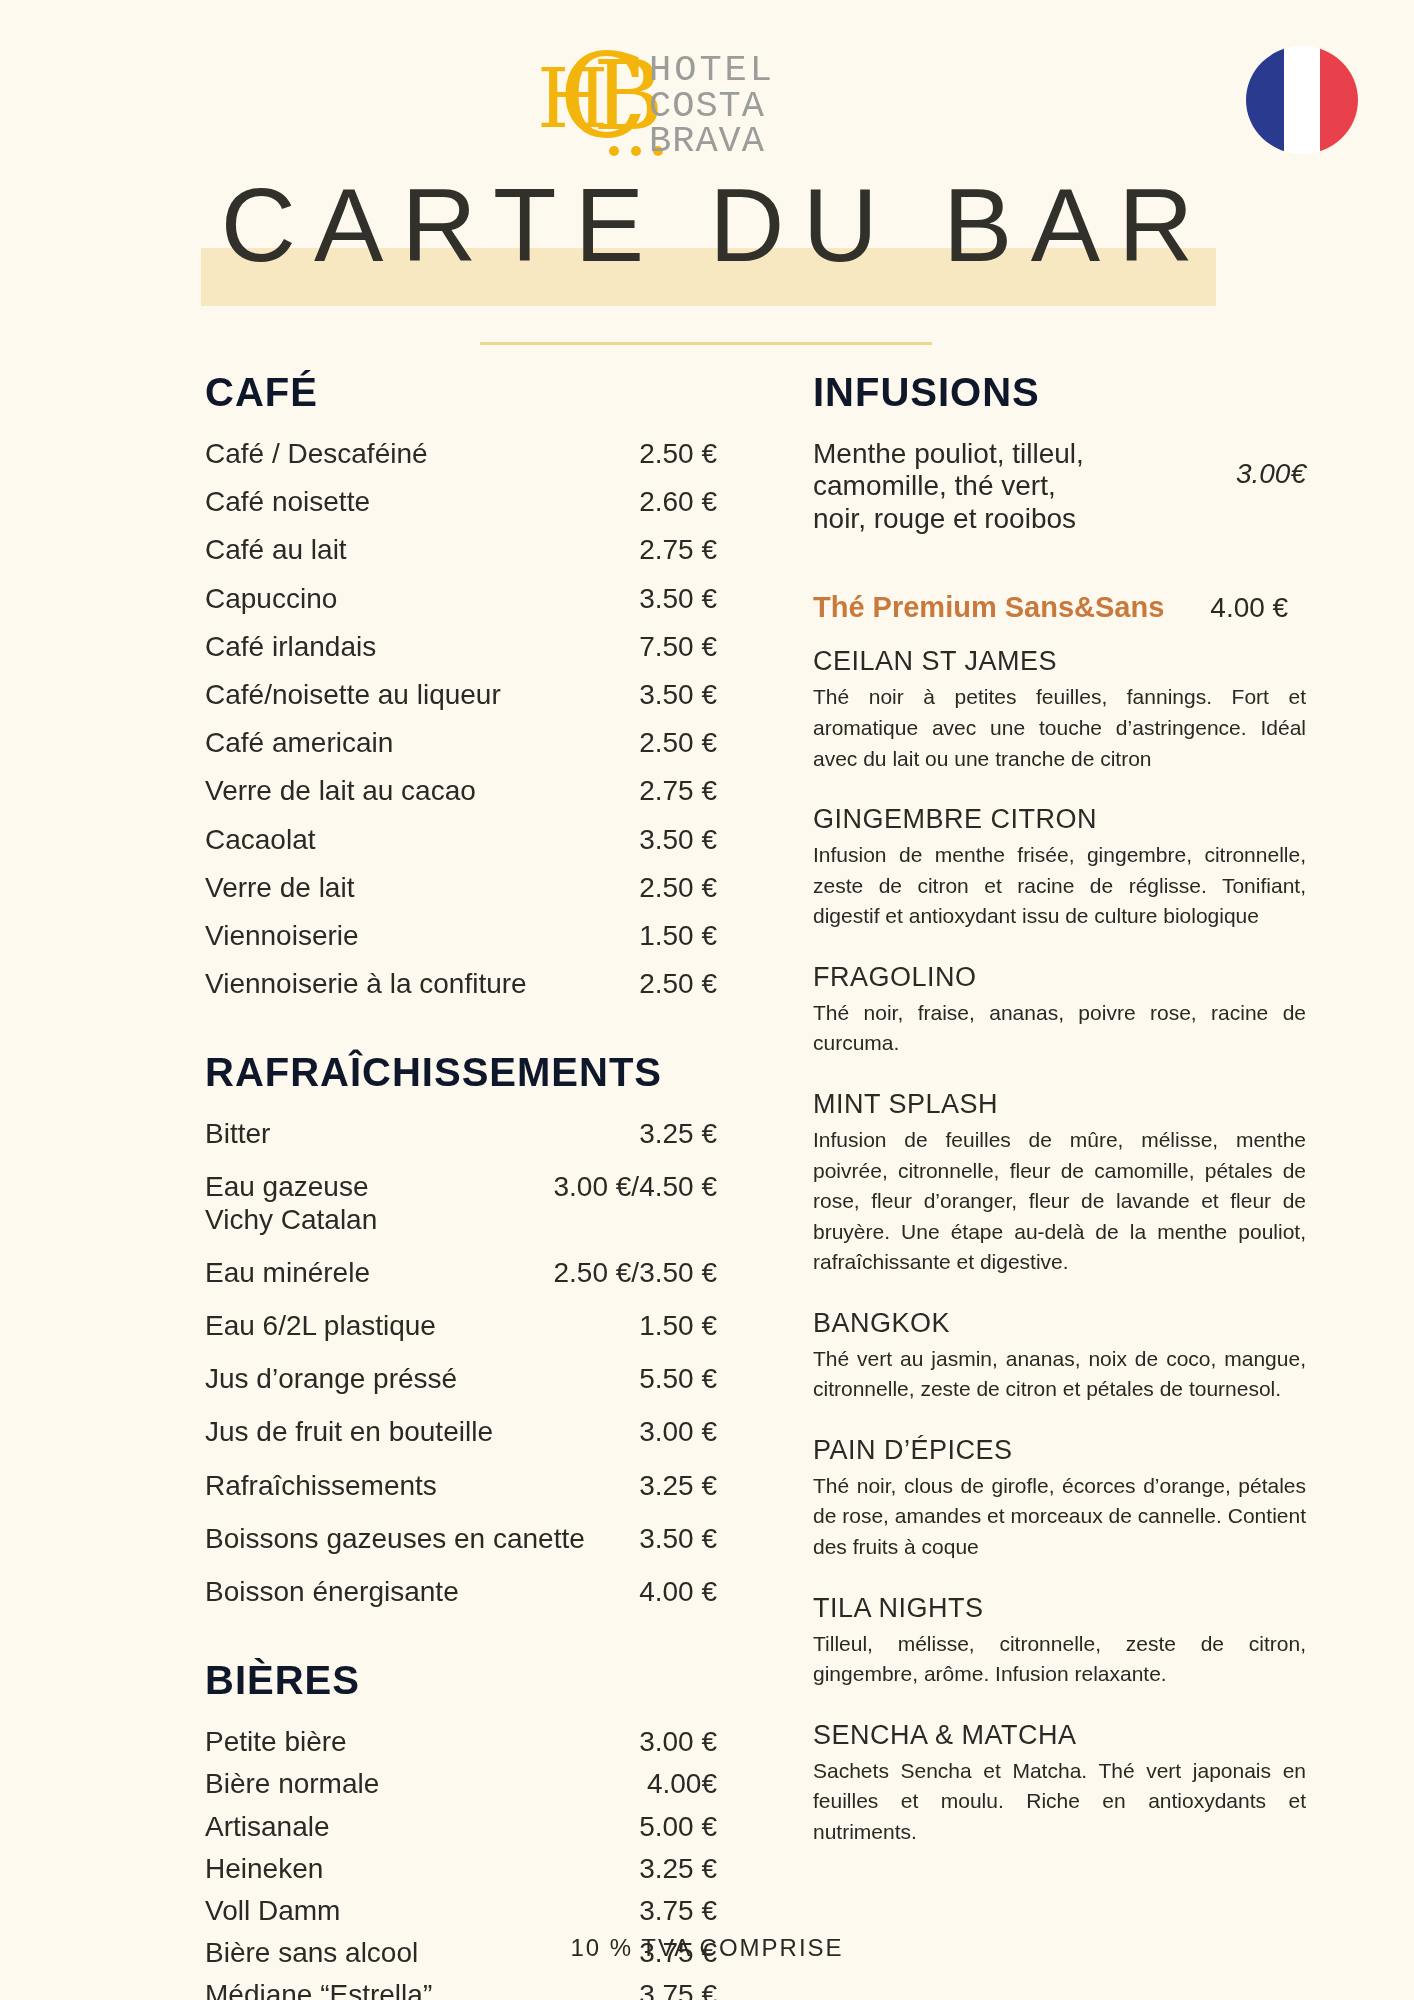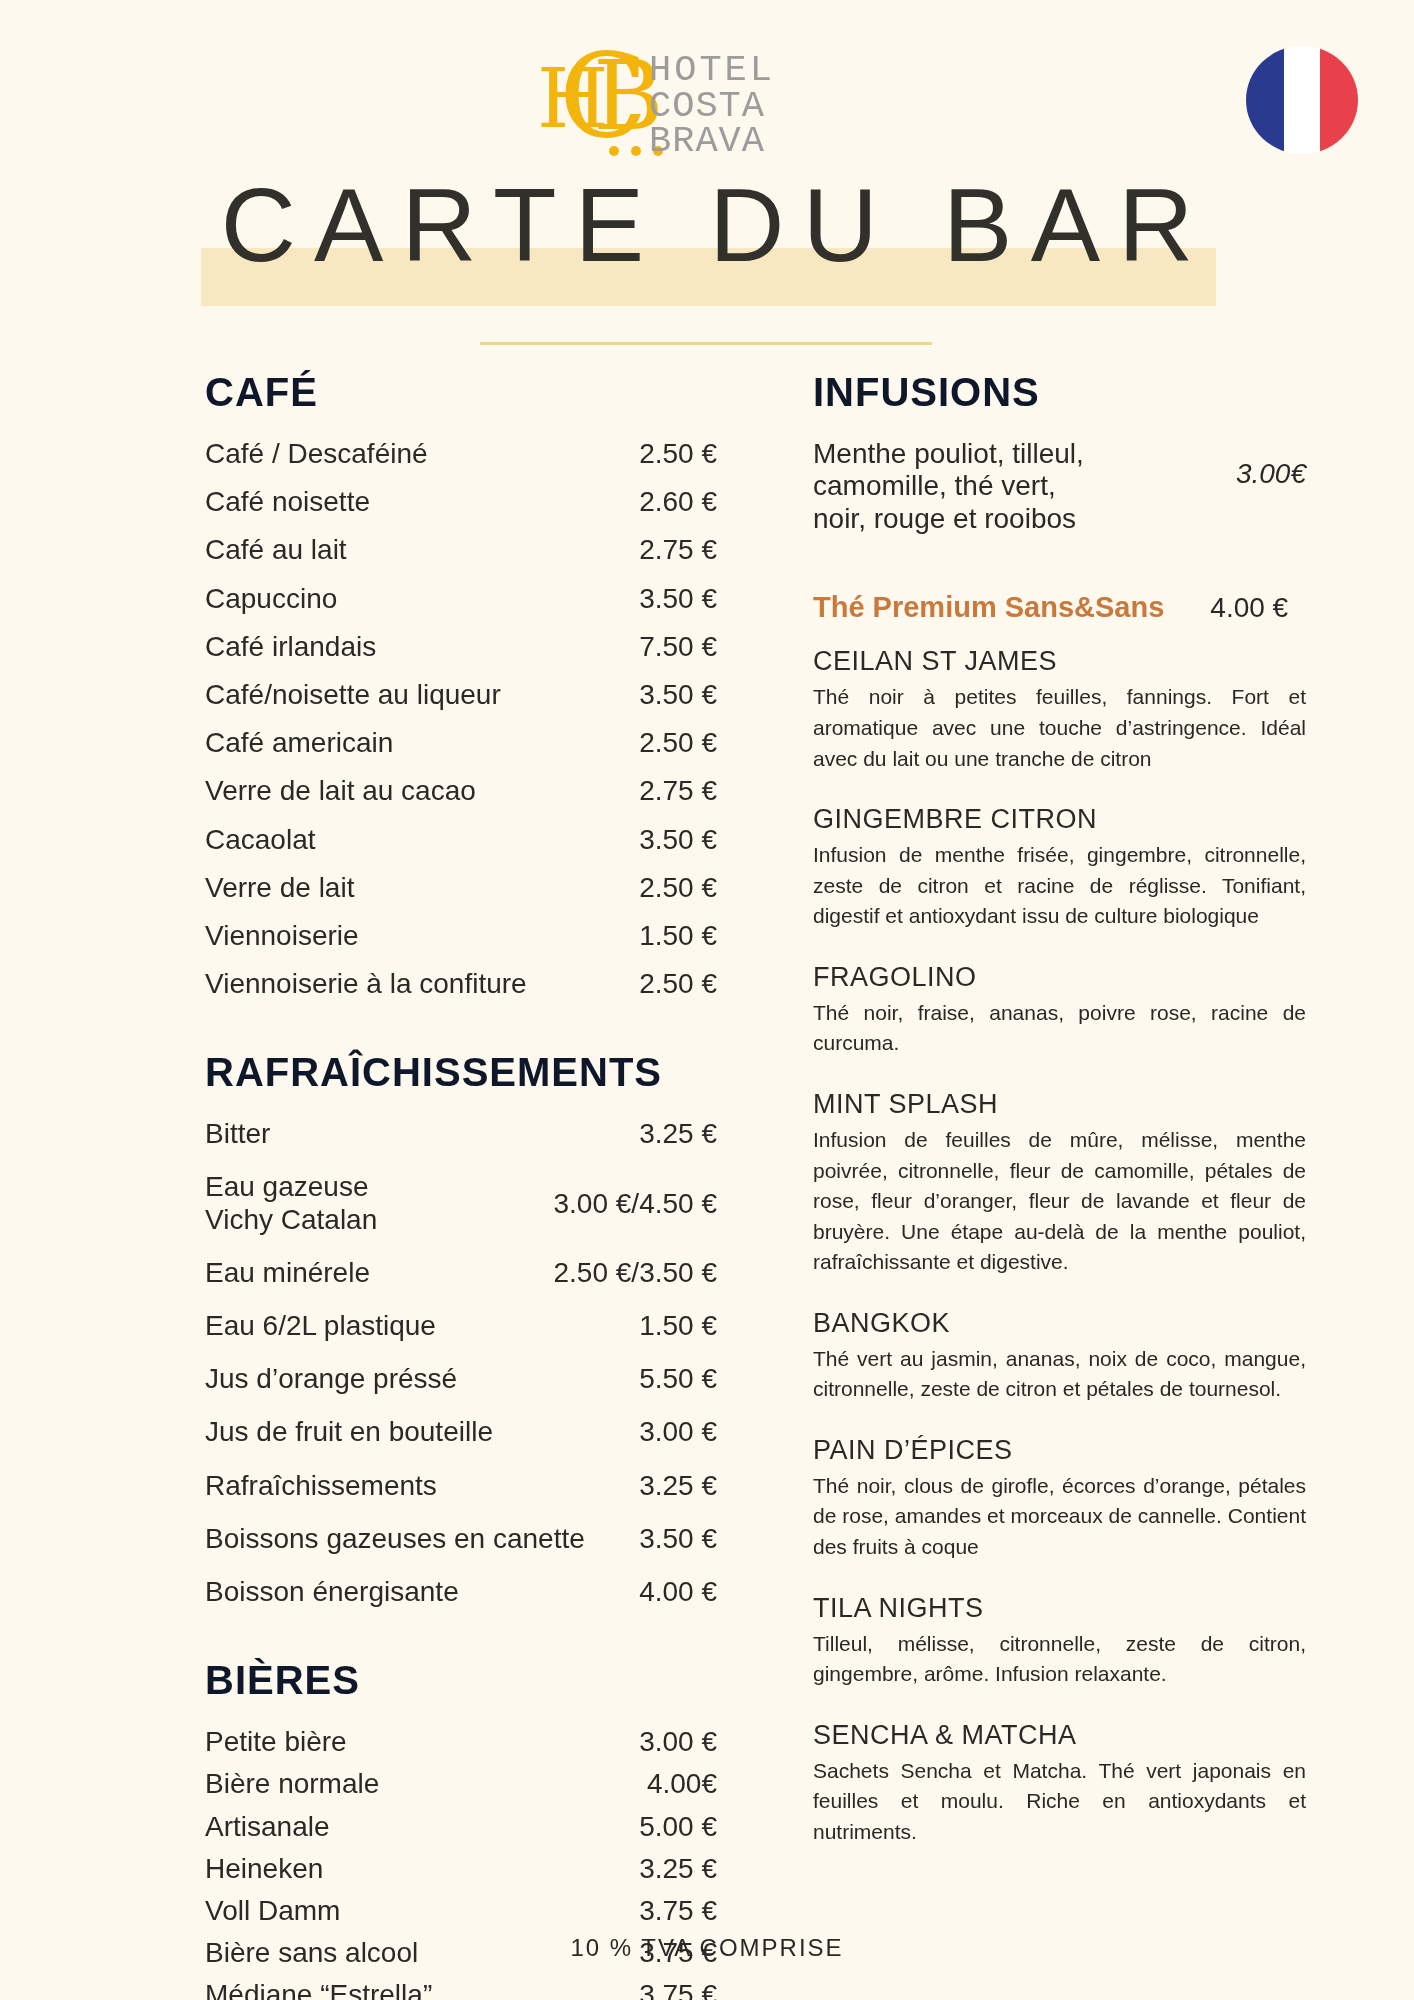--- a/index.html
+++ b/index.html
@@ -48,21 +48,21 @@
   .col-left{ width:512px; flex:0 0 512px; }
   .col-right{ width:493px; flex:0 0 493px; }
 
   .sec-heading{
     font-size:40px; font-weight:bold; letter-spacing:1px;
     color:#0f172a; margin:0 0 26px 0; line-height:1;
   }
   .menu-section{ margin-bottom:52px; }
   .menu-section.sec-2{ margin-bottom:0; }
 
-  .row{ display:flex; justify-content:space-between; align-items:center; margin-bottom:16px; }
+  .row{ display:flex; justify-content:space-between; align-items:flex-start; margin-bottom:16px; }
   .sec-1 .row{ margin-bottom:21px; }
   .sec-2 .row{ margin-bottom:10px; }
   .item-name{ font-size:28px; line-height:1.15; }
   .item-price{ font-size:28px; white-space:nowrap; text-align:right; }
 
   
   .intro{ display:flex; justify-content:space-between; margin-bottom:56px; }
   .intro-lines{ font-size:28px; line-height:1.16; }
   .intro-price{ font-size:28px; margin-top:20px; white-space:nowrap;font-style:italic; }
   .premium-row{ display:flex; align-items:baseline; gap:46px; margin:0 0 22px 0; }

